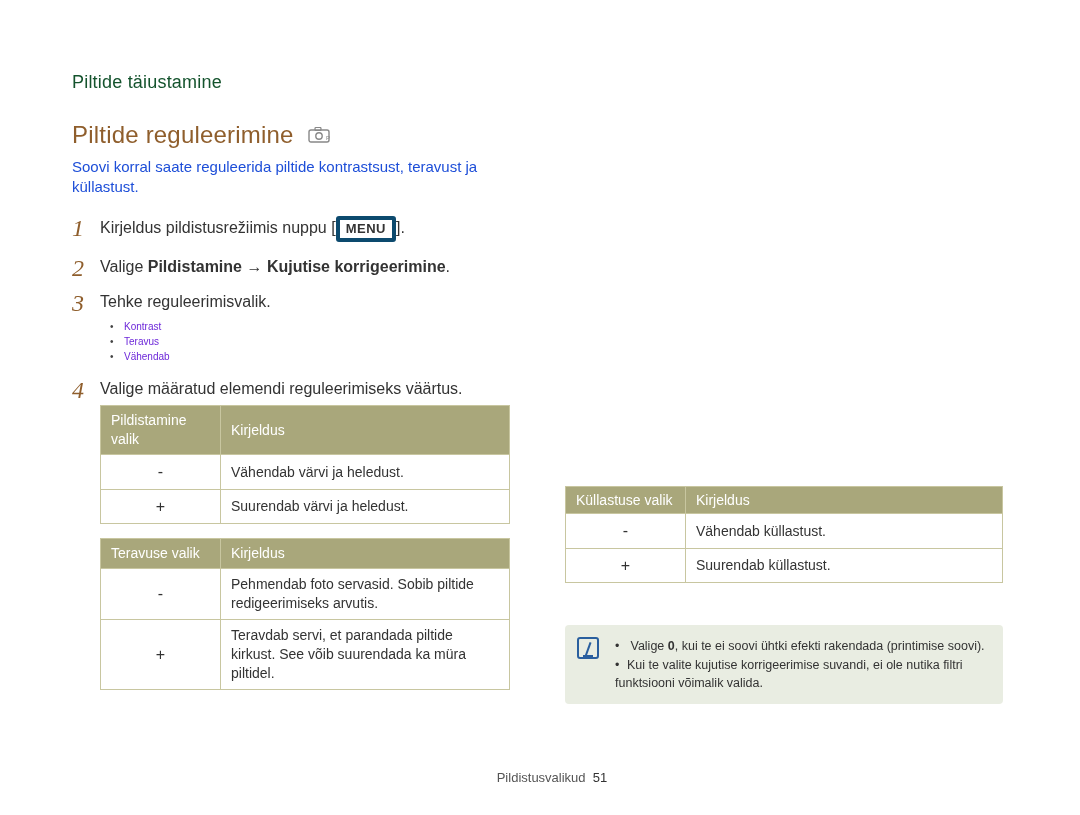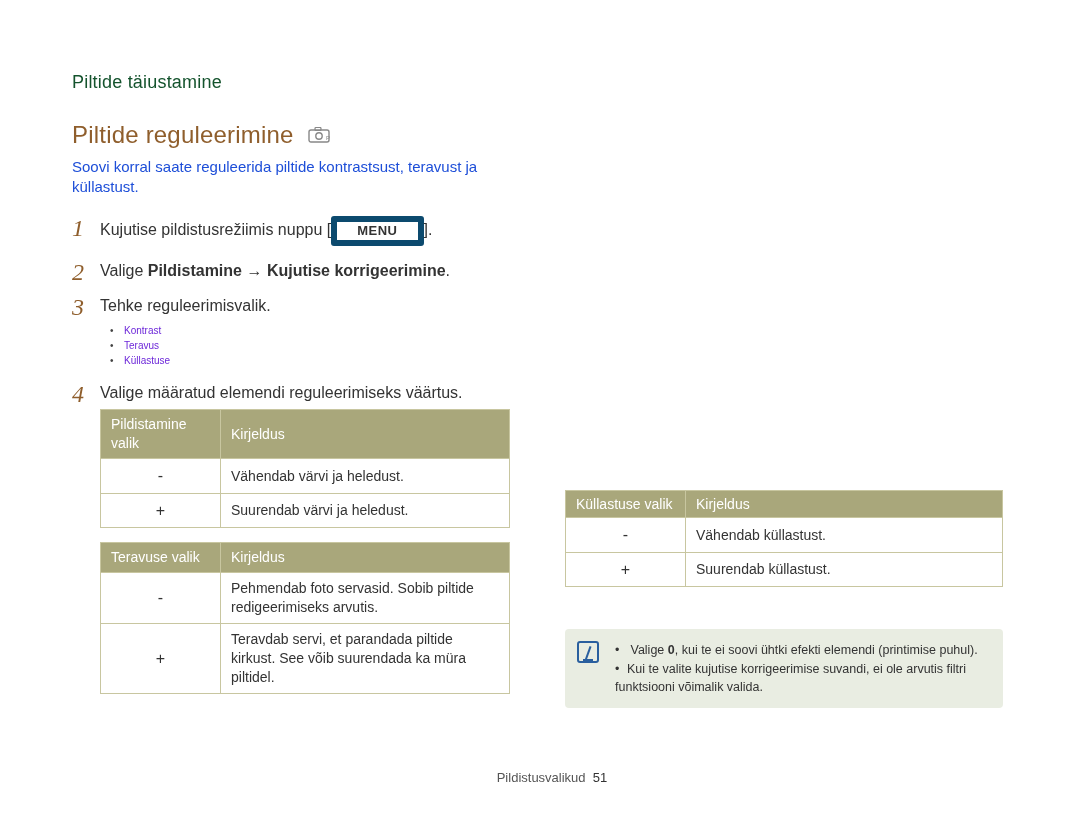--- a/index.html
+++ b/index.html
@@ -71,23 +71,23 @@
     left: 0;
     top: -4px;
     font-size: 24px;
     font-style: italic;
     font-weight: 400;
     color: #8f5e2c;
     font-family: Georgia, 'Times New Roman', serif;
   }
   .menu-btn {
     display: inline-block;
-    border: 6px solid #0c4a6e;
+    border: 4px solid #0c4a6e;
     border-radius: 3px;
-    padding: 0 20px;
+    padding: 0 6px;
     font-size: 13px;
     font-weight: 700;
     line-height: 1.4;
     vertical-align: middle;
     letter-spacing: 0.5px;
   }
   .bold { font-weight: 700; }
   ul.sub {
     list-style: none;
     margin-top: 6px;
@@ -212,31 +212,31 @@
             <circle cx="11" cy="9" r="3.2" fill="none" stroke="#888" stroke-width="1.4"></circle>
             <text x="18" y="13" font-size="6" fill="#888" font-family="Arial">P</text>
           </svg>
         </span>
       </div>
 
       <p class="intro">Soovi korral saate reguleerida piltide kontrastsust, teravust ja küllastust.</p>
 
       <ol class="steps">
         <li>
-          <span>Kujutise pildistusrežiimis nuppu [</span><span class="menu-btn">MENU</span><span>].</span>
+          <span>Kirjeldus pildistusrežiimis nuppu [</span><span class="menu-btn">MENU</span><span>].</span>
         </li>
         <li>
           <span>Valige </span><span class="bold">Pildistamine → Kujutise korrigeerimine</span><span>.</span>
         </li>
         <li>
           <span>Tehke reguleerimisvalik.</span>
           <ul class="sub">
             <li>Kontrast</li>
             <li>Teravus</li>
-            <li>Küllastuse</li>
+            <li>Vähendab</li>
           </ul>
         </li>
         <li>
           <span>Valige määratud elemendi reguleerimiseks väärtus.</span>
 
           <table class="opt">
             <tbody>
                 <tr>
               <th>Pildistamine valik</th>
               <th>Kirjeldus</th>
@@ -289,23 +289,23 @@
         </tr>
       </tbody>
         </table>
 
       <div class="note-box">
         <div class="note-icon">
             <div class="slash"></div>
           </div>
         <ul>
           <li>
-            <span>Valige </span><span class="b">0</span><span>, kui te ei soovi ühtki efekti elemendi (printimise puhul).</span>
+            <span>Valige </span><span class="b">0</span><span>, kui te ei soovi ühtki efekti rakendada (printimise soovi).</span>
           </li>
-          <li>Kui te valite kujutise korrigeerimise suvandi, ei ole arvutis filtri funktsiooni võimalik valida.</li>
+          <li>Kui te valite kujutise korrigeerimise suvandi, ei ole nutika filtri funktsiooni võimalik valida.</li>
         </ul>
       </div>
     </div>
   </div>
 </div>
 
 <div class="footer">
   <span>Pildistusvalikud</span>&nbsp;&nbsp;<span class="pnum">51</span>
 </div>
 

